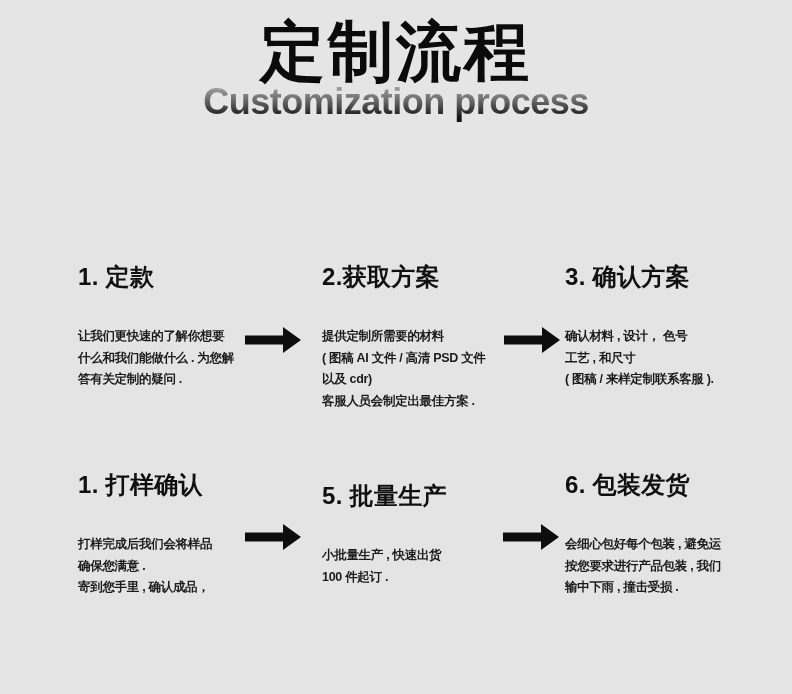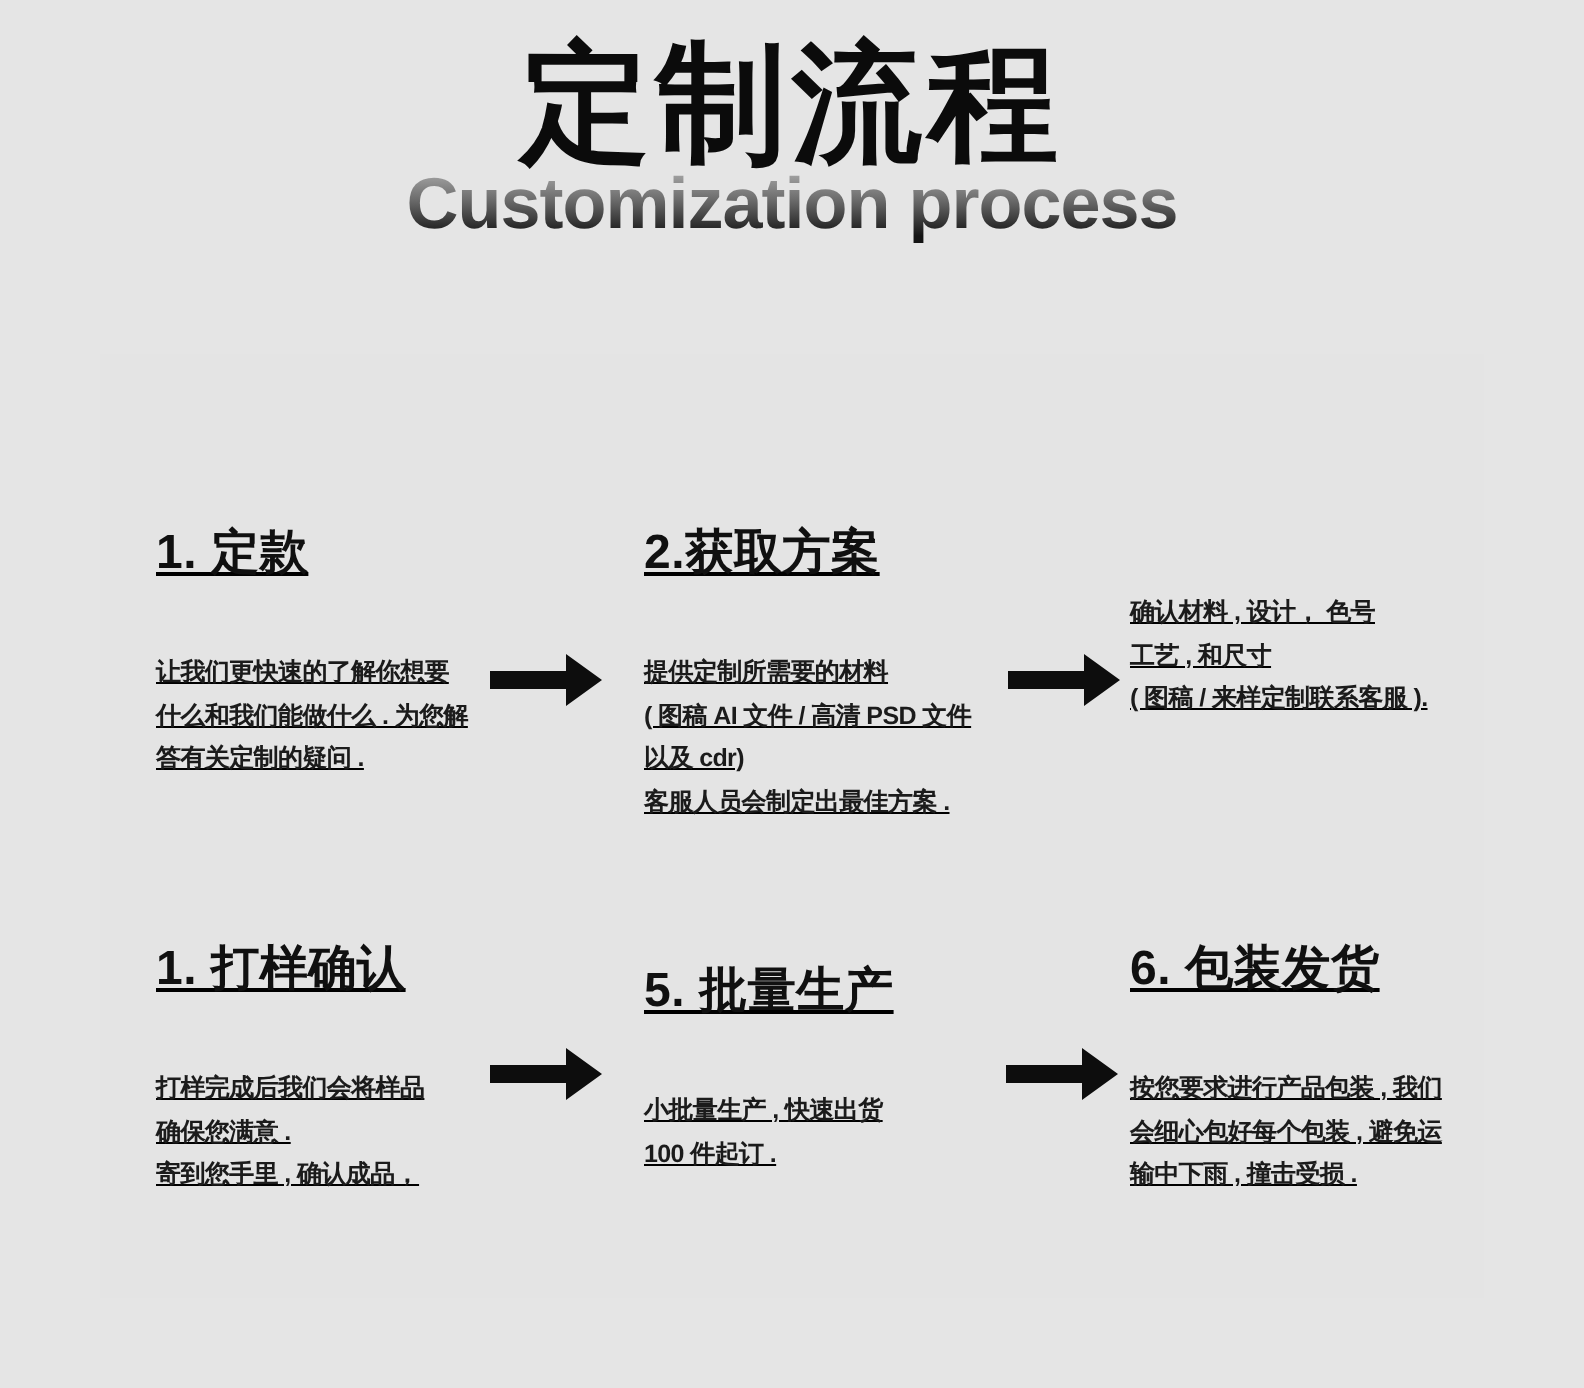--- a/index.html
+++ b/index.html
@@ -49,21 +49,21 @@
 
   .panel {
     position: absolute;
     left: 50px;
     top: 177px;
     width: 692px;
     height: 472px;
     background: #e4e4e4;
   }
 
-  .step { position: absolute; text-decoration: underline; }
+  .step { position: absolute; }
   .s1 { left: 28px;  top: 85px;  width: 182px; }
   .s2 { left: 272px; top: 85px;  width: 196px; }
   .s3 { left: 515px; top: 85px;  width: 182px; }
   .s4 { left: 28px;  top: 293px; width: 182px; }
   .s5 { left: 272px; top: 304px; width: 196px; }
   .s6 { left: 515px; top: 293px; width: 184px; }
 
   .step-title {
     font-size: 24px;
     line-height: 30px;
@@ -124,20 +124,21 @@
         <div class="line">以及 cdr)</div>
         <div class="line">客服人员会制定出最佳方案 .</div>
       </div>
     </div>
 
     <svg class="arrow a2" width="56" height="26" viewBox="0 0 56 26" aria-hidden="true">
       <polygon points="0,8.5 38,8.5 38,0 56,13 38,26 38,17.5 0,17.5"></polygon>
     </svg>
 
     <div class="step s3">
+      <h3 class="step-title">3. 确认方案</h3>
       <div class="step-body">
         <div class="line">确认材料 , 设计， 色号</div>
         <div class="line">工艺 , 和尺寸</div>
         <div class="line">( 图稿 / 来样定制联系客服 ).</div>
       </div>
     </div>
 
     <div class="step s4">
       <h3 class="step-title">1. 打样确认</h3>
       <div class="step-body">
@@ -159,20 +160,20 @@
       </div>
     </div>
 
     <svg class="arrow a4" width="56" height="26" viewBox="0 0 56 26" aria-hidden="true">
       <polygon points="0,8.5 38,8.5 38,0 56,13 38,26 38,17.5 0,17.5"></polygon>
     </svg>
 
     <div class="step s6">
       <h3 class="step-title">6. 包装发货</h3>
       <div class="step-body">
+        <div class="line">会细心包好每个包装 , 避免运</div>
         <div class="line">按您要求进行产品包装 , 我们</div>
-        <div class="line">会细心包好每个包装 , 避免运</div>
         <div class="line">输中下雨 , 撞击受损 .</div>
       </div>
     </div>
 
   </section>
 </div>
 
 </body></html>

